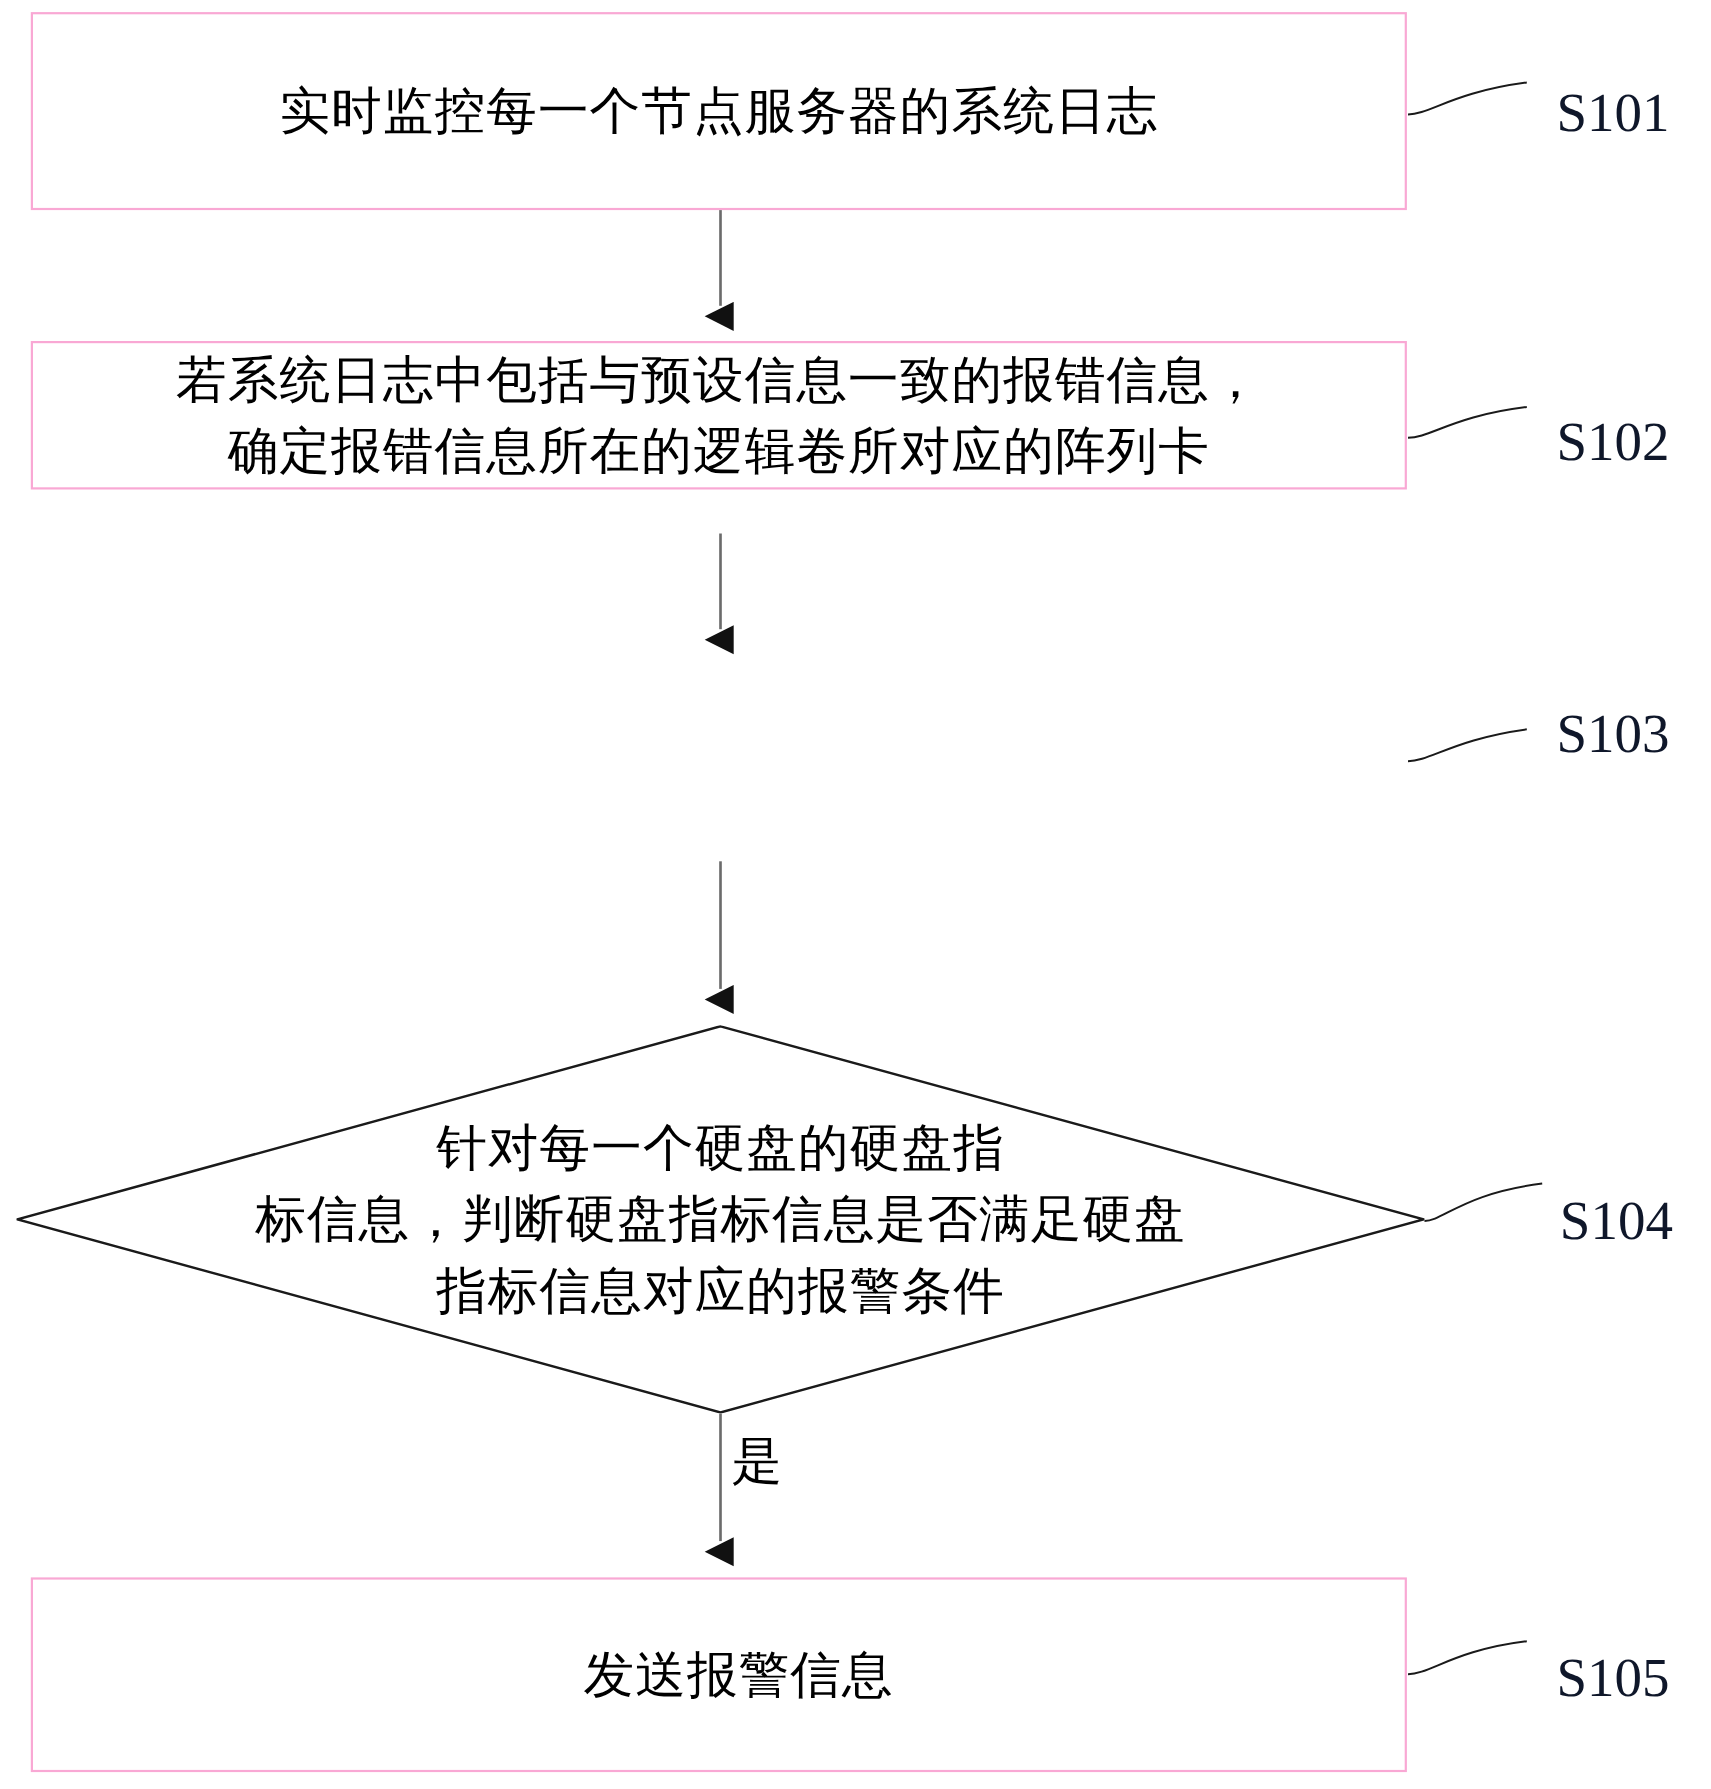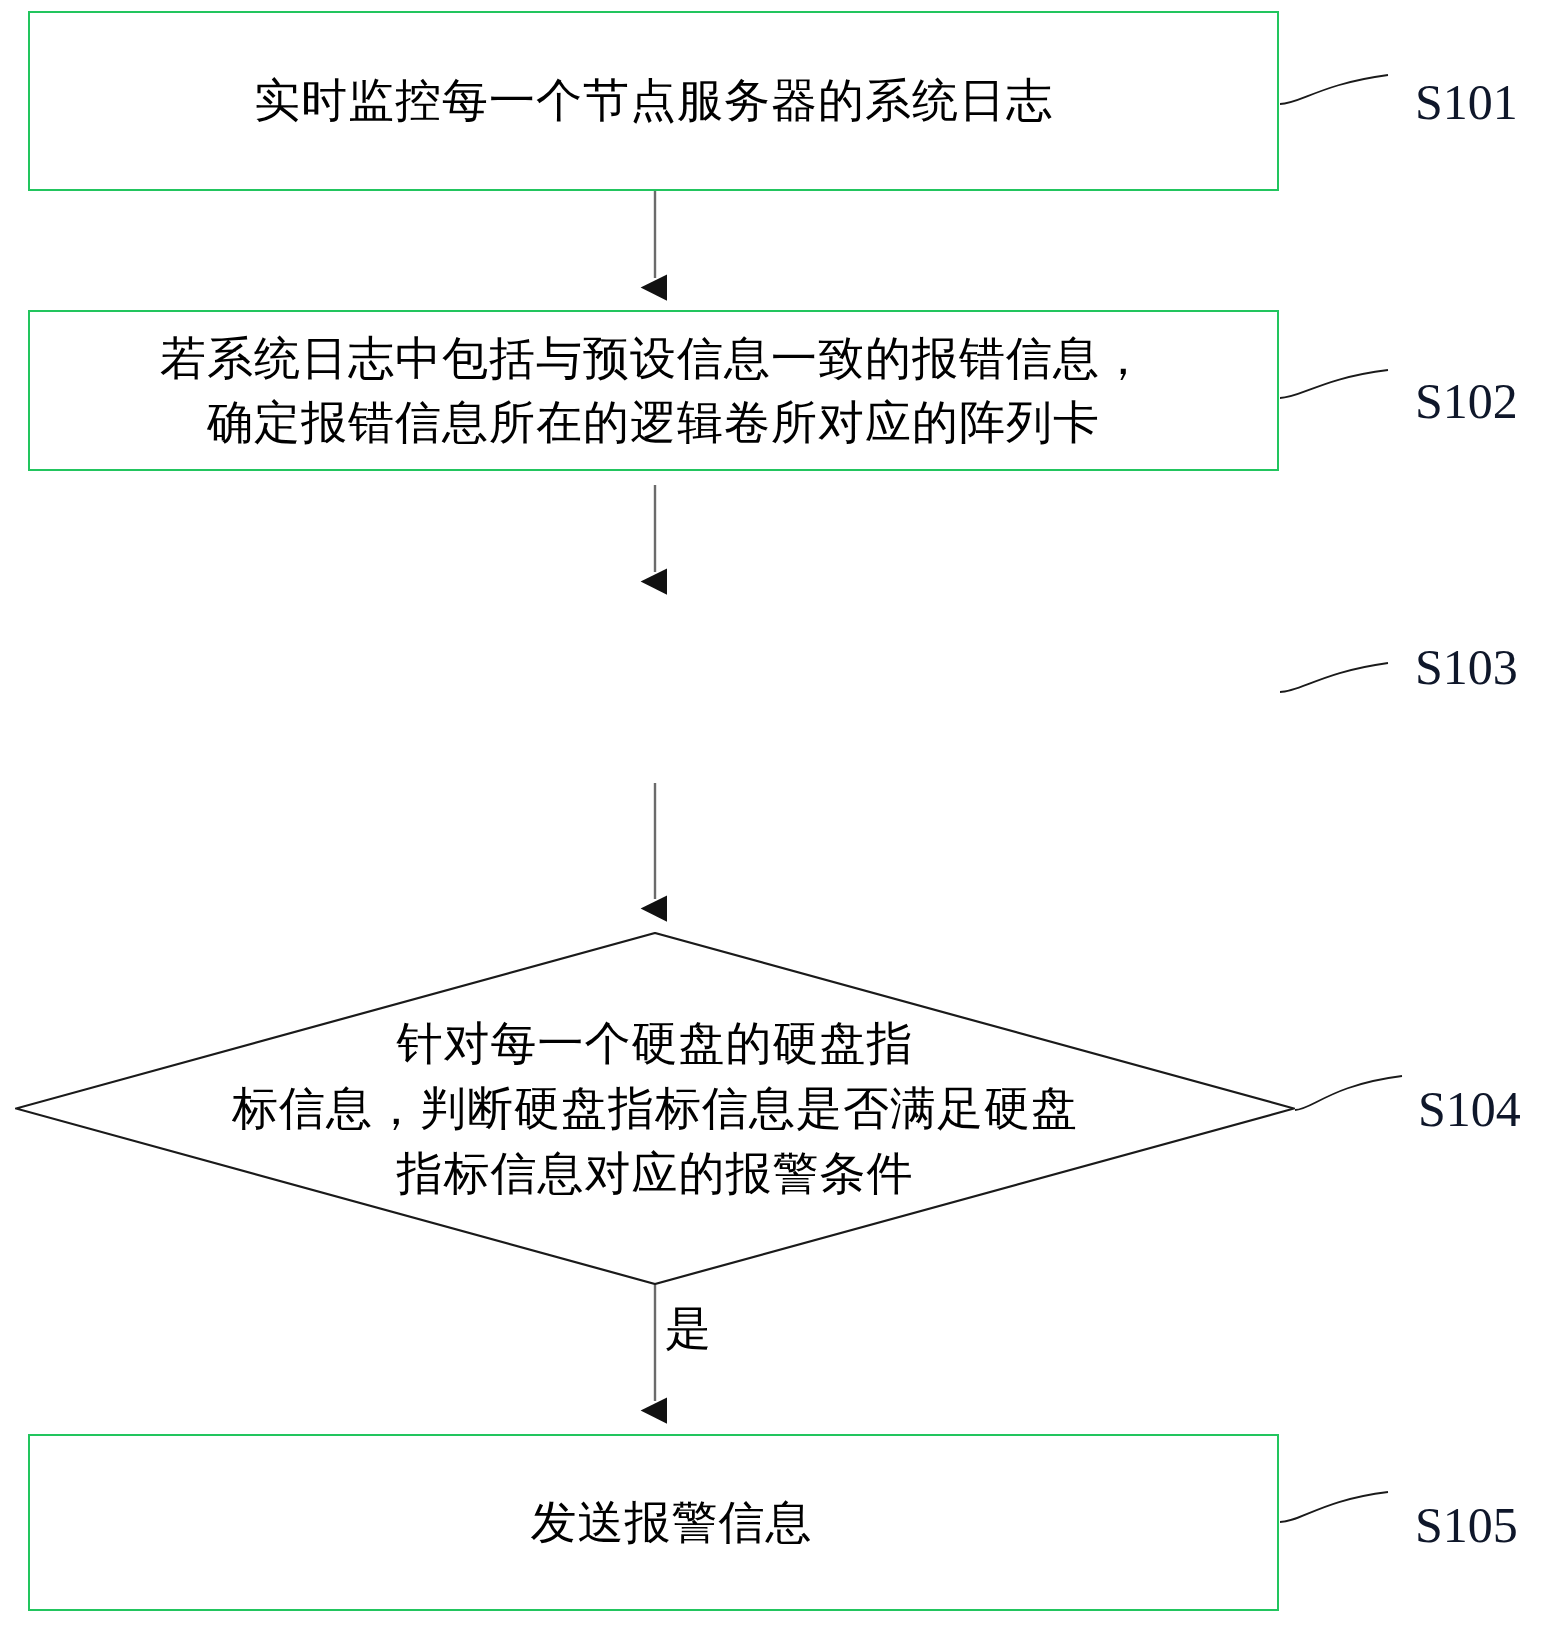--- a/index.html
+++ b/index.html
@@ -21,21 +21,21 @@
   }
   .node {
     position: absolute;
     box-sizing: border-box;
     display: flex;
     align-items: center;
     justify-content: center;
     text-align: center;
   }
   .box {
-    border: 2px solid #22c55e;
+    border: 2px solid #f9a8d4;
     background: #ffffff;
   }
   .box-text {
     font-family: "Liberation Serif", "DejaVu Serif", serif;
     font-size: 46px;
     line-height: 1.38;
     color: #000000;
     letter-spacing: 1px;
     white-space: pre-line;
     padding: 0 14px;
@@ -92,21 +92,21 @@
 </head>
 <body>
 
 <div id="flowchart">
 
   <div class="node box" style="left:28px; top:11px; width:1251px; height:180px;">
     <div class="box-text">实时监控每一个节点服务器的系统日志</div>
   </div>
   <div class="step-label" style="left:1415px; top:73px;">S101</div>
 
-  <div class="node box" style="left:28px; top:310px; width:1251px; height:161px;">
+  <div class="node box" style="left:28px; top:310px; width:1251px; height:135px;">
     <div class="box-text">若系统日志中包括与预设信息一致的报错信息，
 确定报错信息所在的逻辑卷所对应的阵列卡</div>
   </div>
   <div class="step-label" style="left:1415px; top:372px;">S102</div>
 
   <div class="step-label" style="left:1415px; top:638px;">S103</div>
 
   <div class="diamond-wrap" style="left:15px; top:932px; width:1280px; height:353px;">
     <svg class="diamond-svg" width="1280" height="353" viewBox="0 0 1280 353">
       <polygon points="640,1 1279,176.5 640,352 1,176.5" fill="#ffffff" stroke="#1a1a1a" stroke-width="2.2"></polygon>

